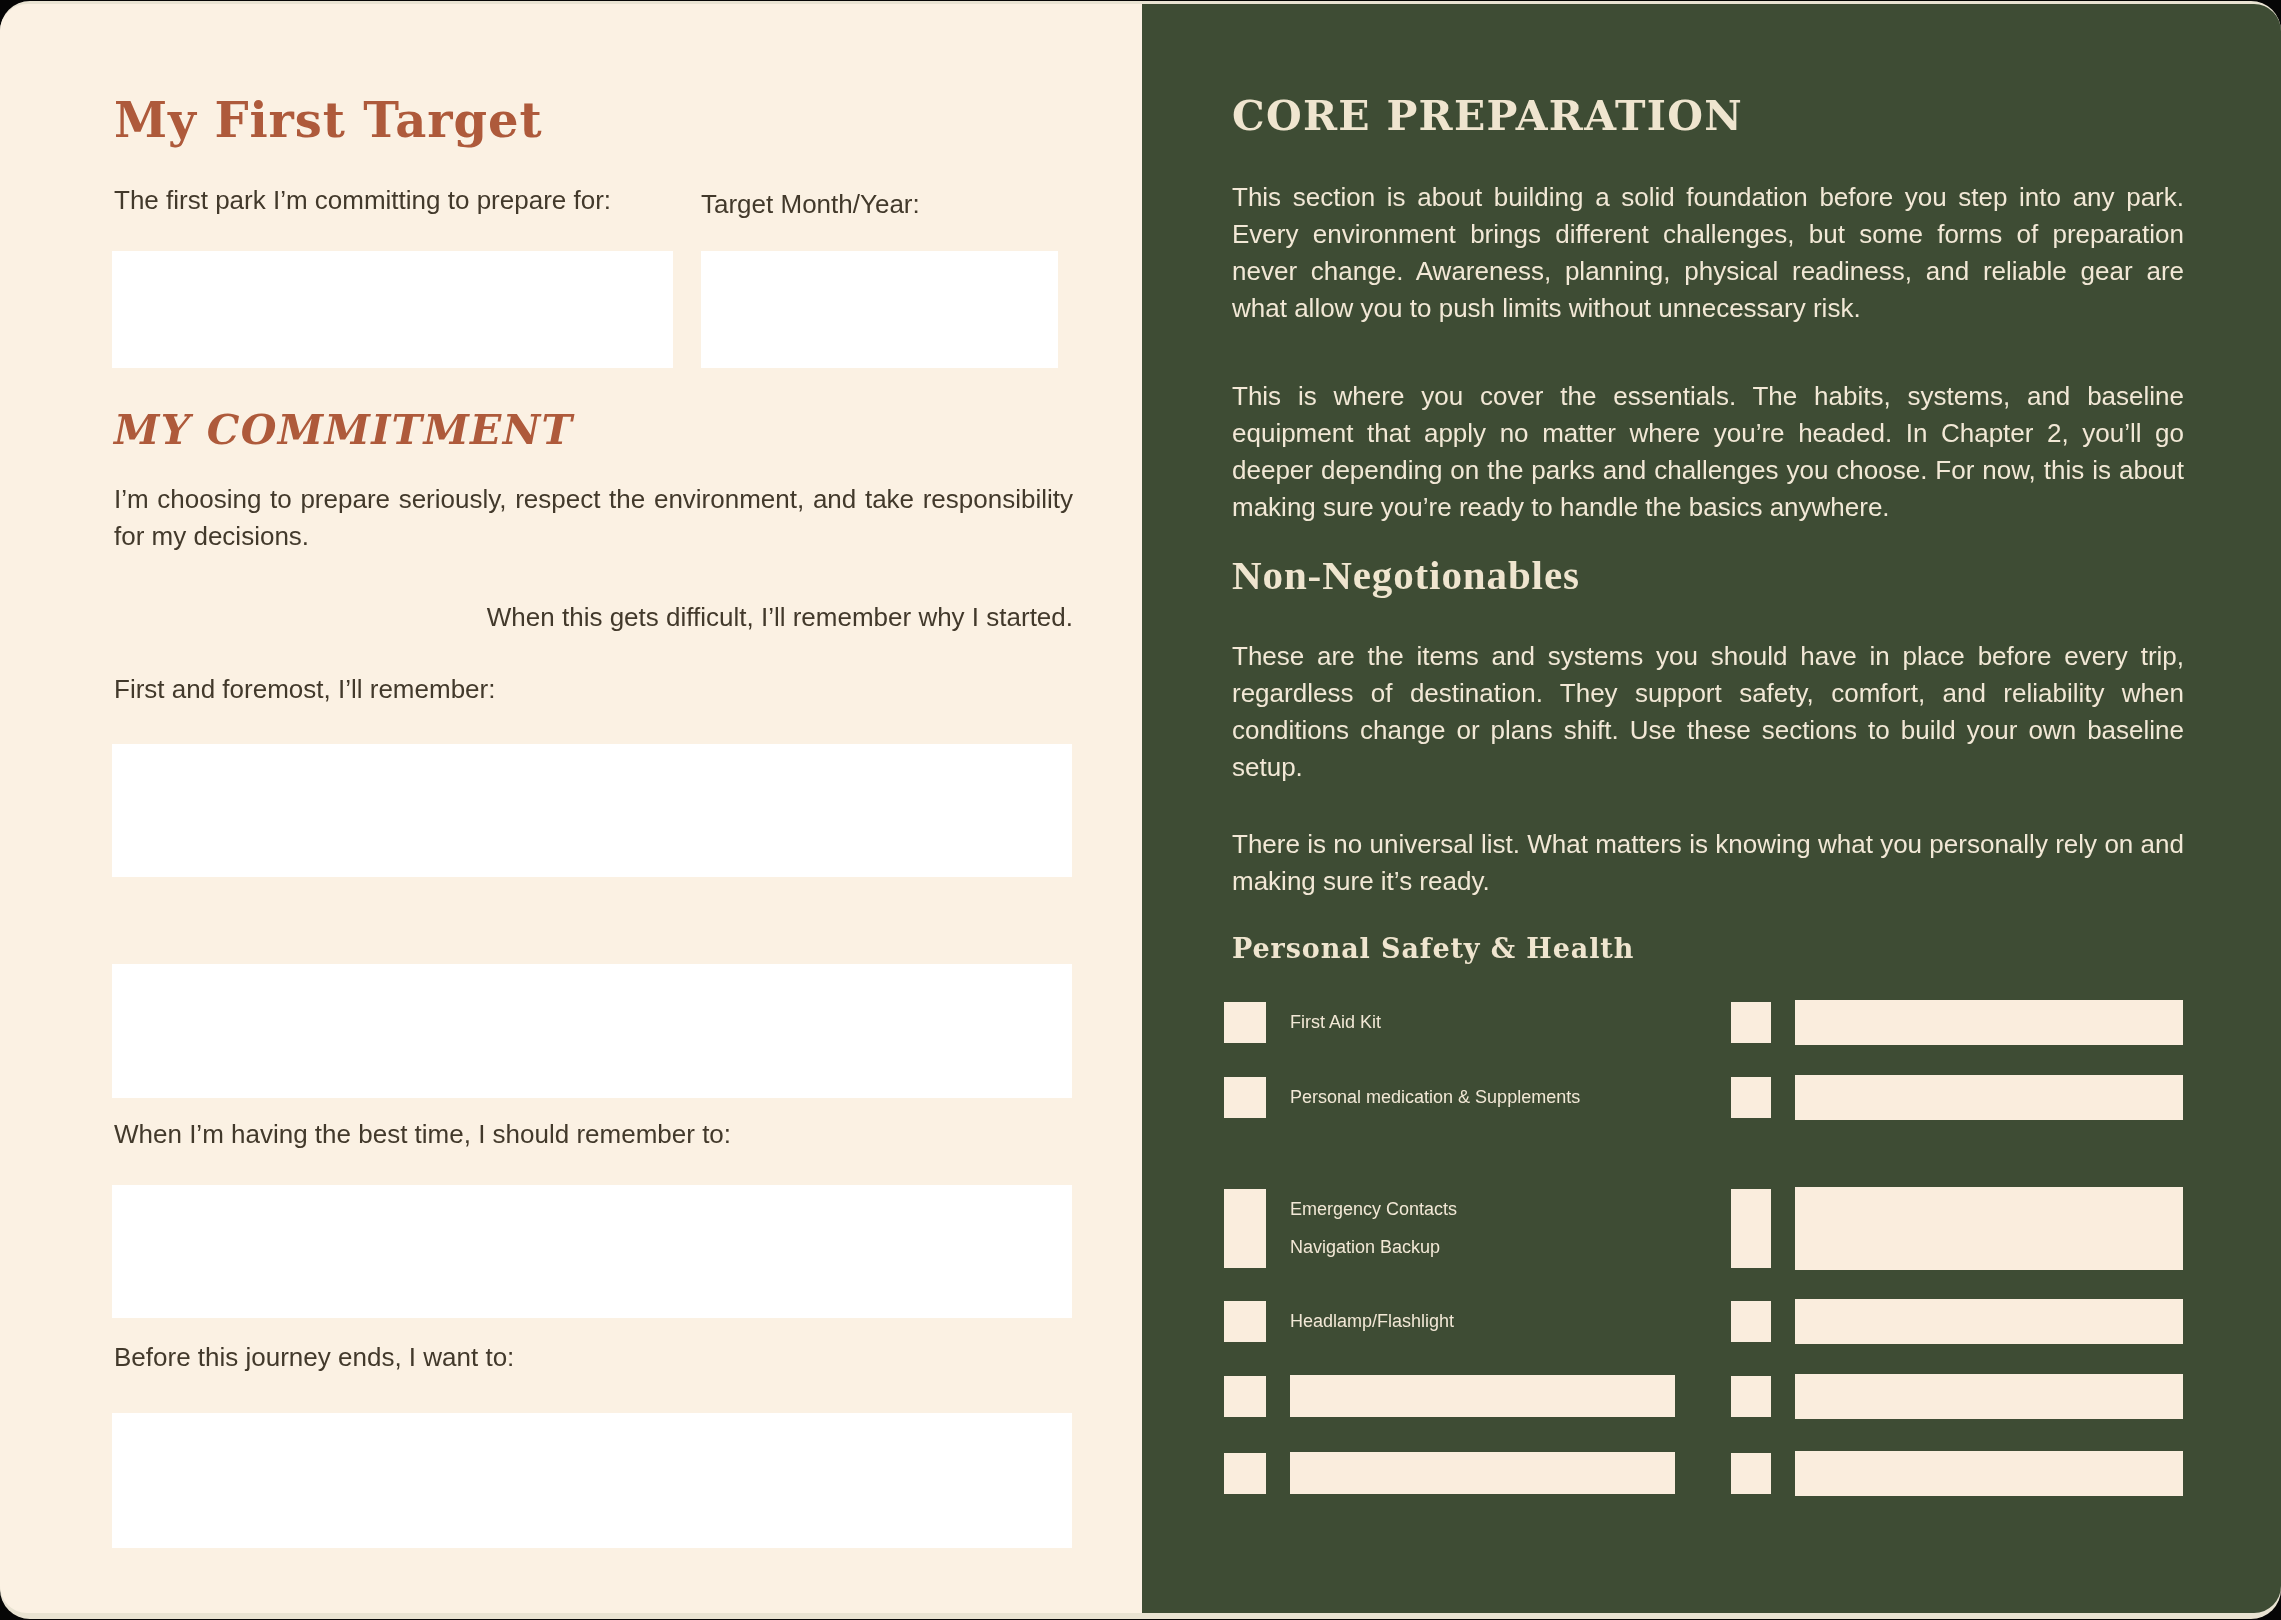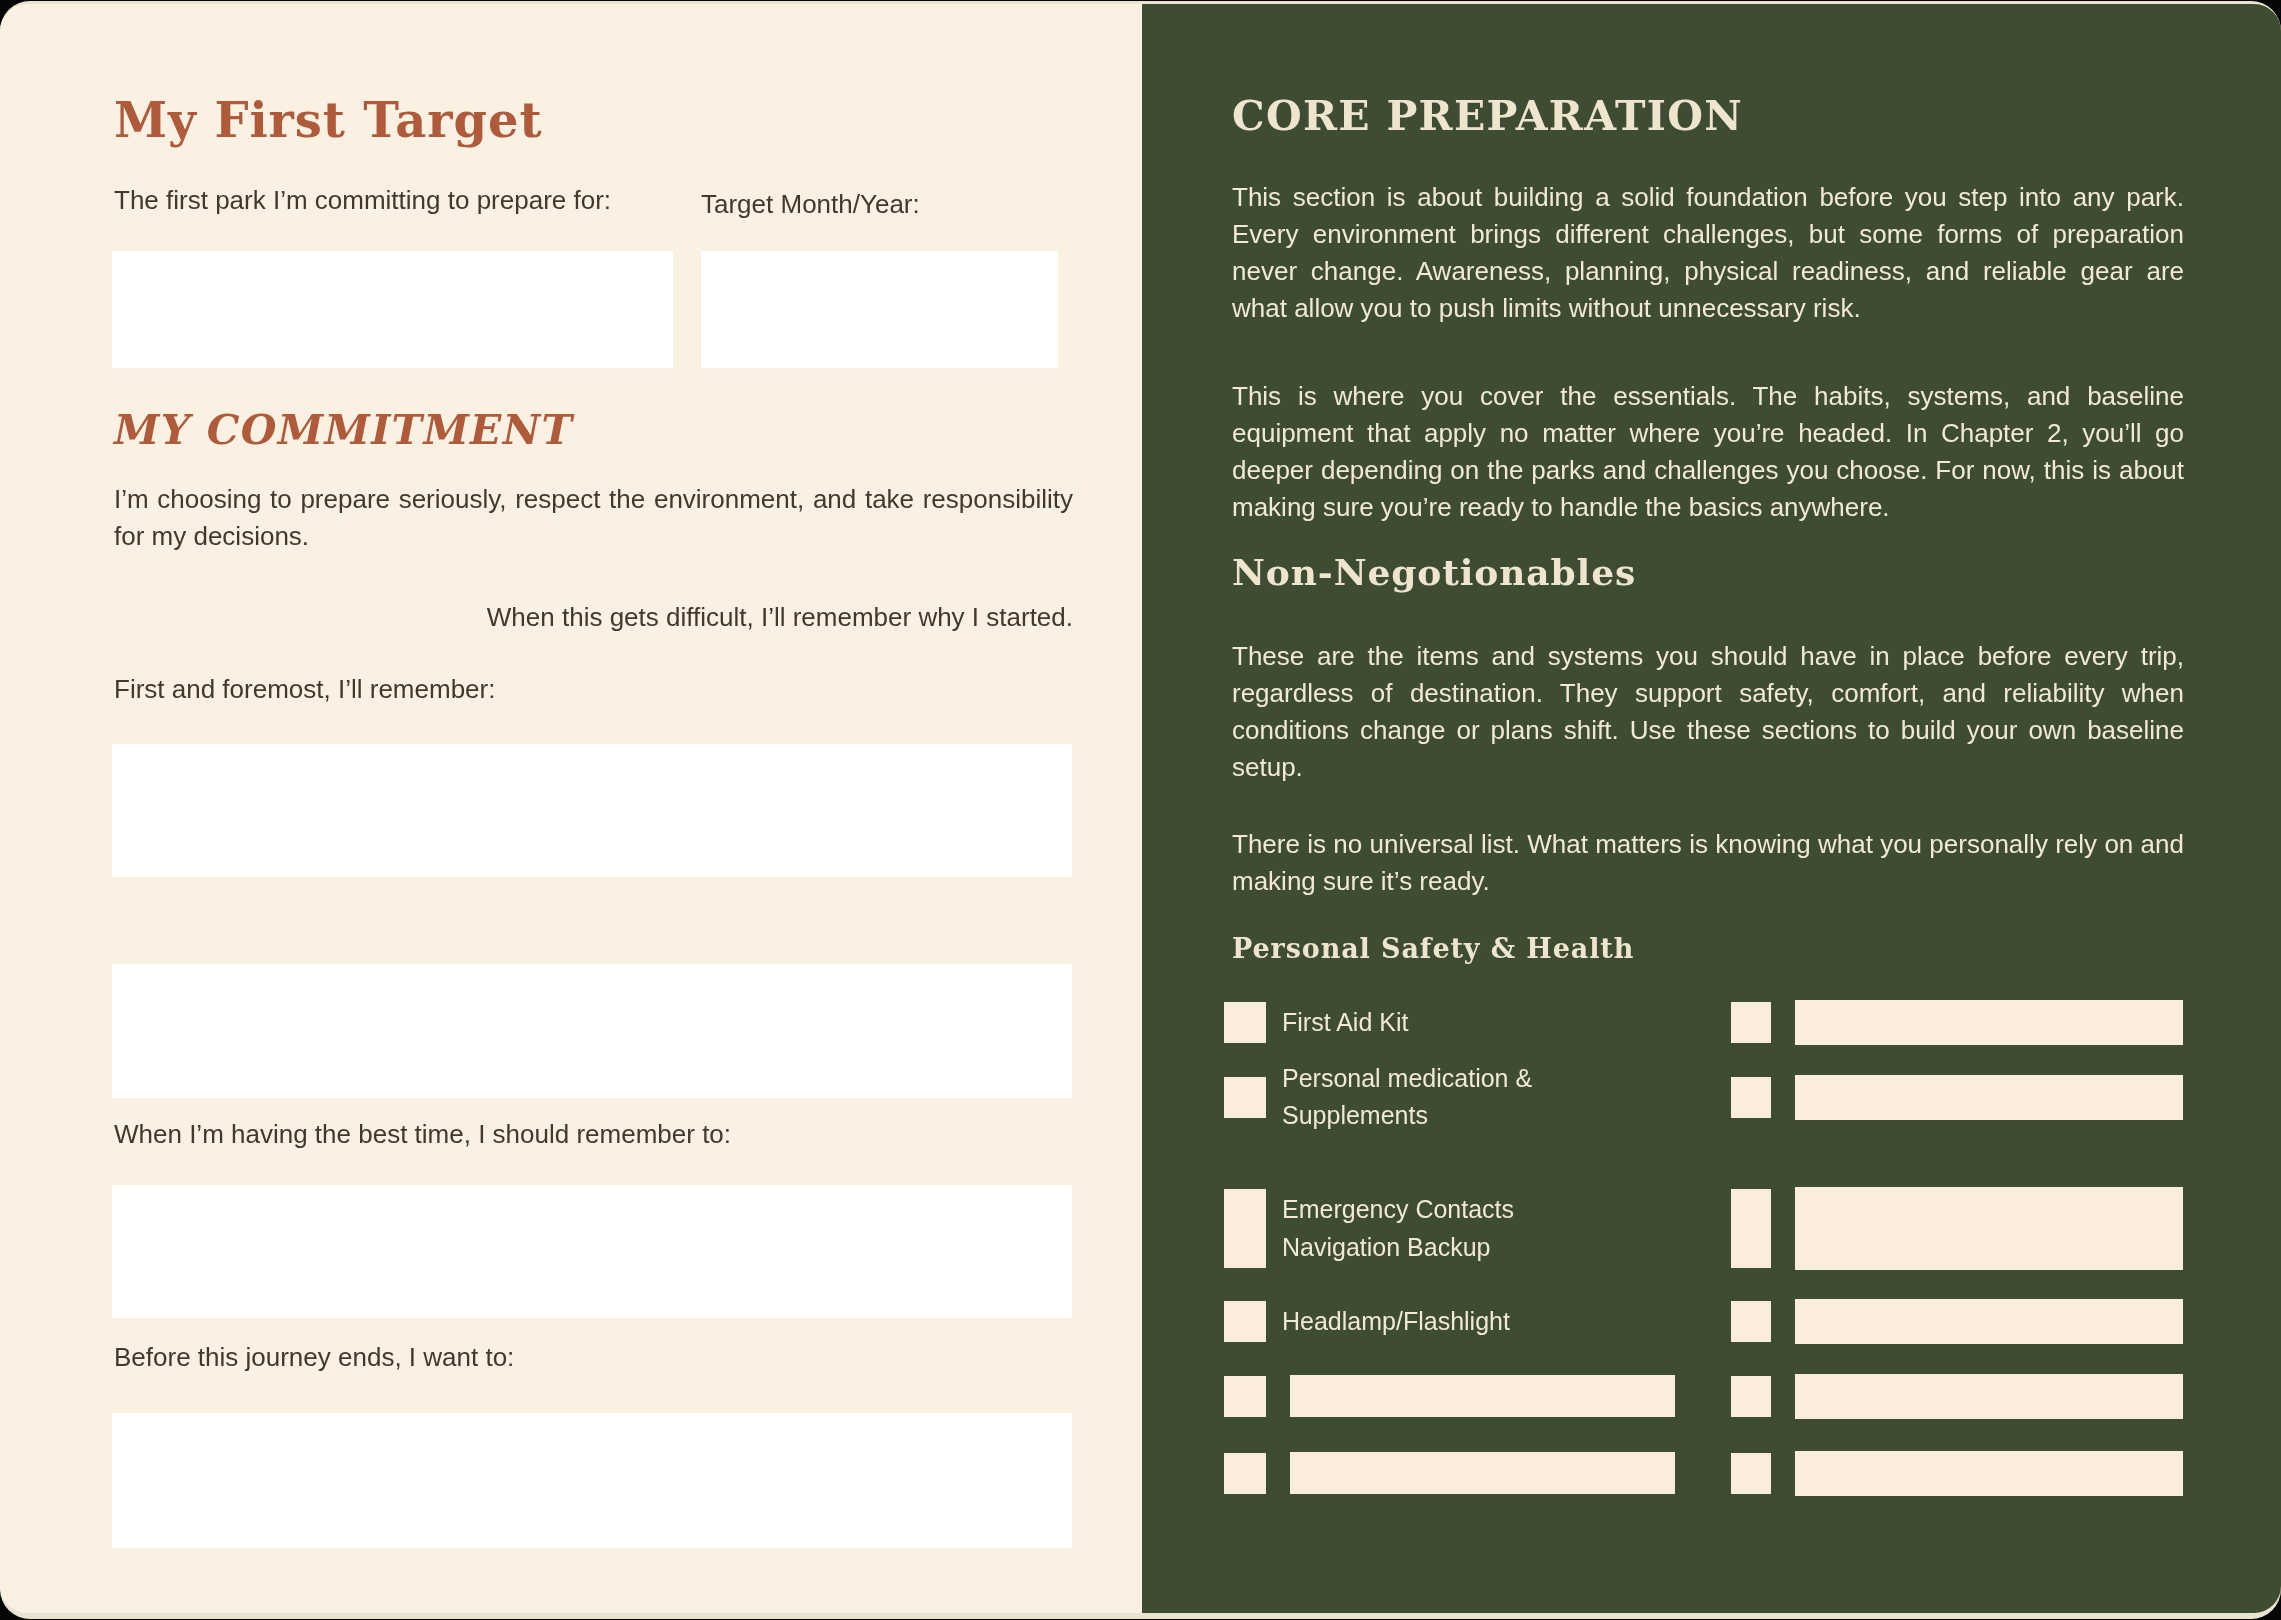--- a/index.html
+++ b/index.html
@@ -41,33 +41,33 @@
     font-family:"DejaVu Serif", serif;
     font-weight:700;
   }
   .rust{color:var(--heading-rust);}
   .ink{color:var(--body-text-dark);}
   .cream{color:var(--cream-text);}
   .cream-h{color:var(--cream-heading);}
 
   .title-l{font-size:48px;line-height:1.15;letter-spacing:0.9px;}
   .title-m{font-size:41px;line-height:1.15;letter-spacing:1.3px;}
-  .title-nn{font-size:36px;line-height:1.15;letter-spacing:0.9px;}
+  .title-nn{font-size:41px;line-height:1.15;letter-spacing:0.9px;font-family:Liberation Serif, serif;}
   .title-s{font-size:27px;line-height:1.15;letter-spacing:0.9px;}
 
   .body-text{font-size:26px;line-height:37px;}
   .just{text-align:justify;text-justify:inter-word;}
 
   .white-box{position:absolute;background:var(--input-white);}
 
   .chk-row{position:absolute;left:1224px;width:959px;height:41px;}
   .chk-box-l{position:absolute;left:0;top:0;width:42px;height:41px;background:var(--checkbox-cream);}
   .chk-label{
-    position:absolute;left:58px;top:50%;transform:translateY(-50%);
-    width:392px;font-size:25px;line-height:37px;color:var(--cream-text);
+    position:absolute;left:66px;top:50%;transform:translateY(-50%);
+    width:392px;font-size:18px;line-height:37px;color:var(--cream-text);
   }
   .chk-blank-l{position:absolute;left:66px;top:-0.9px;width:385px;height:42px;background:var(--checkbox-cream);}
   .chk-box-r{position:absolute;left:507px;top:0;width:40px;height:41px;background:var(--checkbox-cream);}
   .chk-line-r{position:absolute;left:571px;top:-1.8px;width:388px;height:45px;background:var(--checkbox-cream);}
 </style>
 </head>
 <body>
 
 <div class="page-edge"></div>
 

